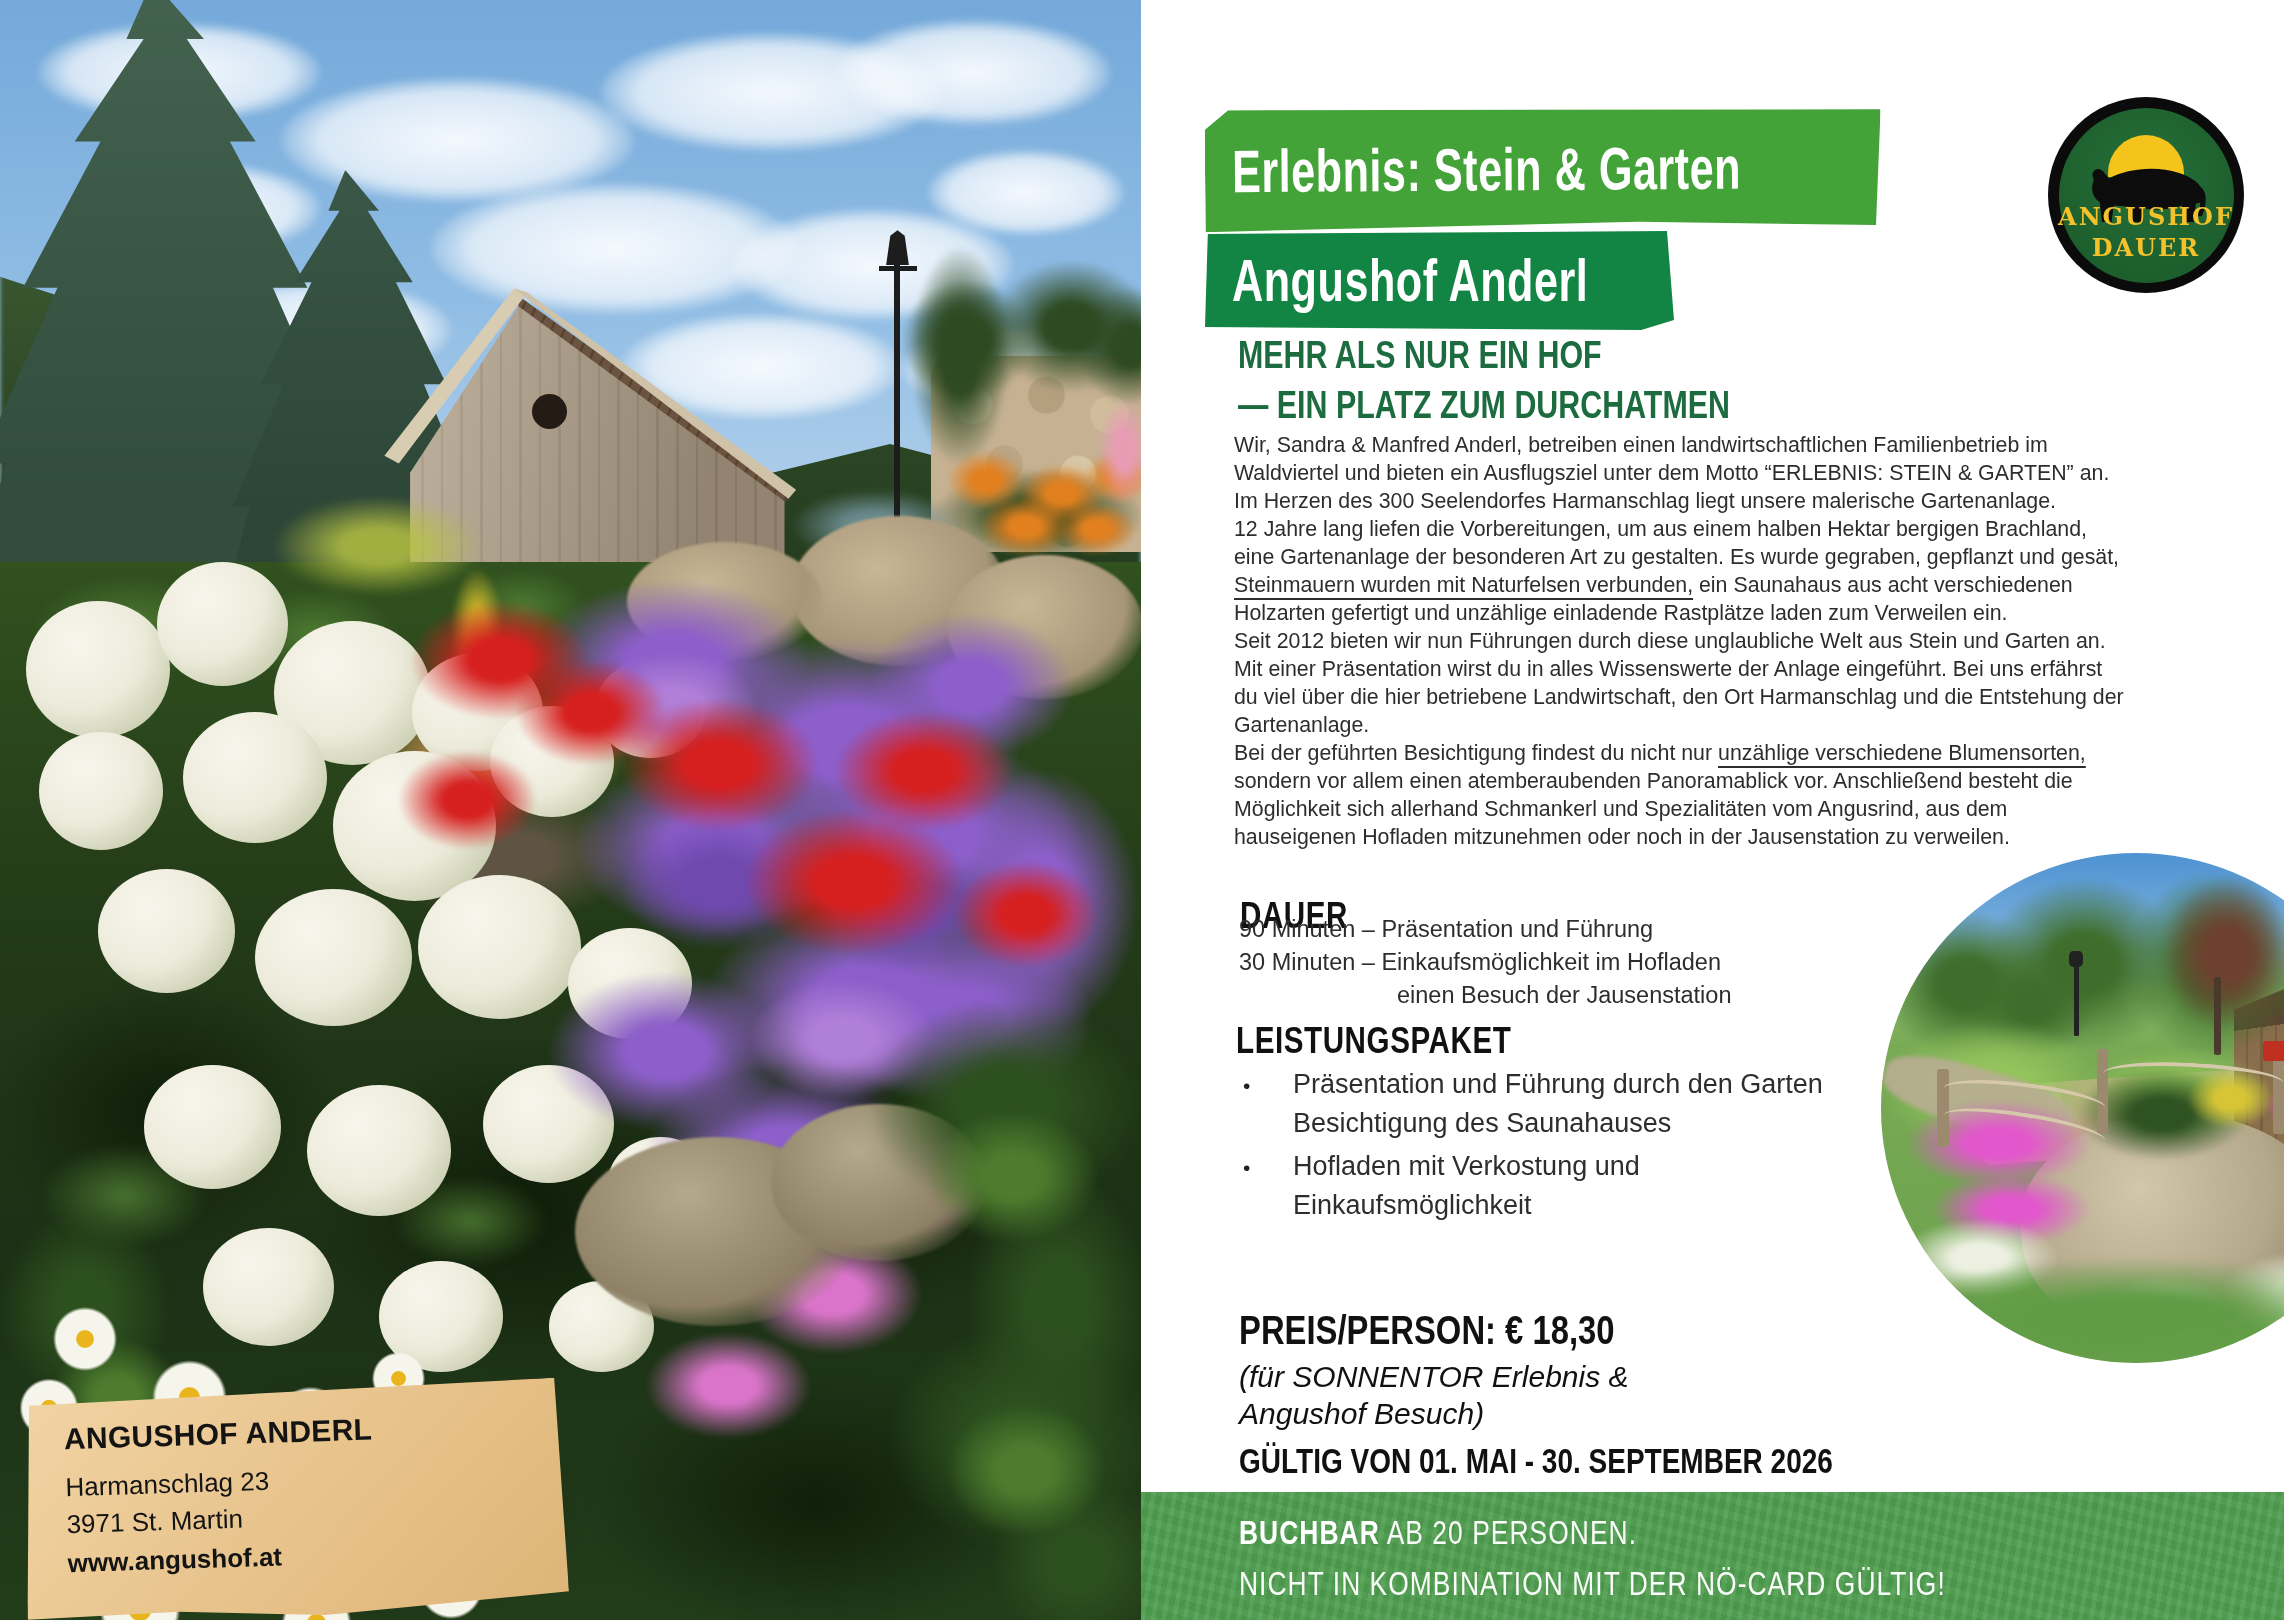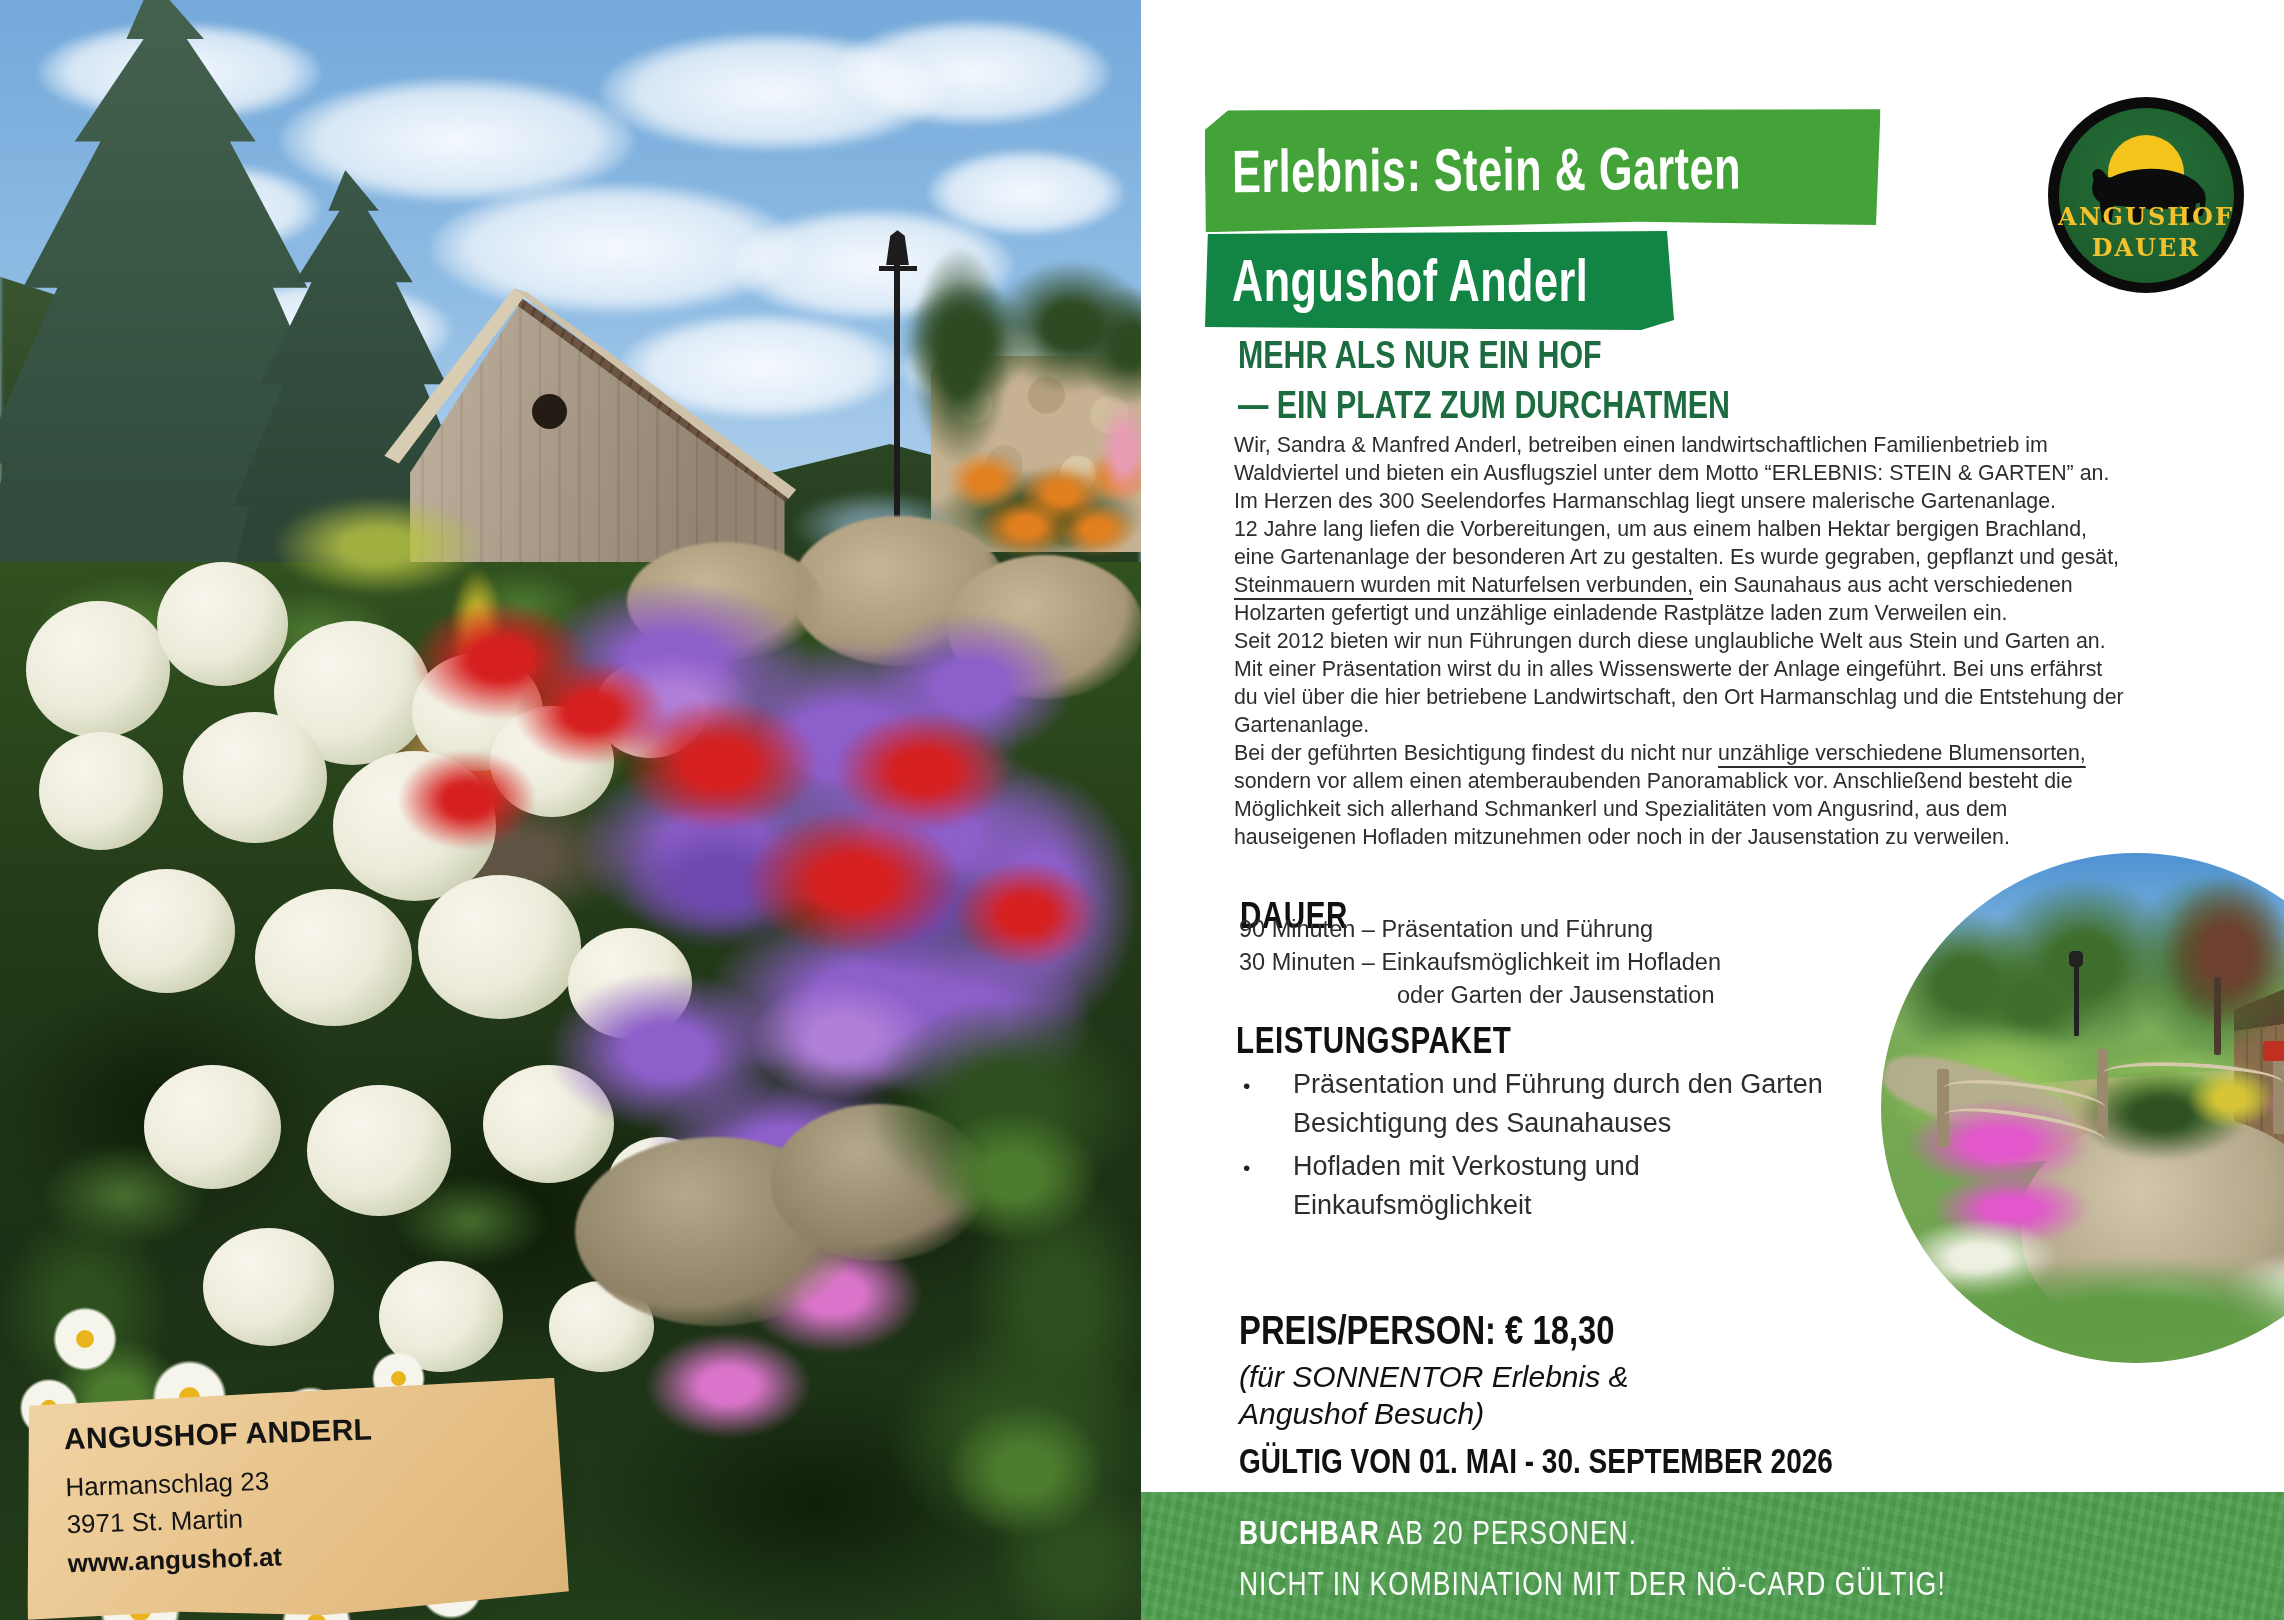--- a/index.html
+++ b/index.html
@@ -326,21 +326,21 @@
         <div class="iline"><span>Möglichkeit sich allerhand Schmankerl und Spezialitäten vom Angusrind, aus dem</span></div>
         <div class="iline"><span>hauseigenen Hofladen mitzunehmen oder noch in der Jausenstation zu verweilen.</span></div>
       </div>
 
     <div class="sec-title" style="left:99px;top:895px;">
       <span class="cond">DAUER</span>
     </div>
     <div class="dauer-rows">
         <div class="drow">90 Minuten – Präsentation und Führung</div>
         <div class="drow">30 Minuten – Einkaufsmöglichkeit im Hofladen</div>
-        <div class="drow indent">oder Garten der Jausenstation</div>
+        <div class="drow indent">einen Besuch der Jausenstation</div>
       </div>
 
     <div class="sec-title" style="left:95px;top:1020px;">
       <span class="cond">LEISTUNGSPAKET</span>
     </div>
     <div class="leist">
         <div class="l-item">
           <div>Präsentation und Führung durch den Garten</div>
           <div>Besichtigung des Saunahauses</div>
         </div>

